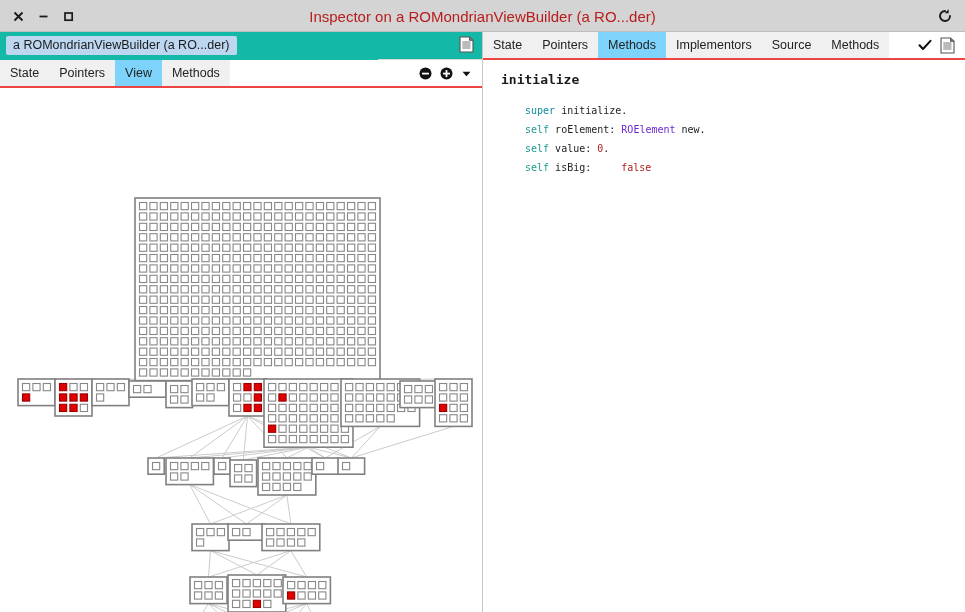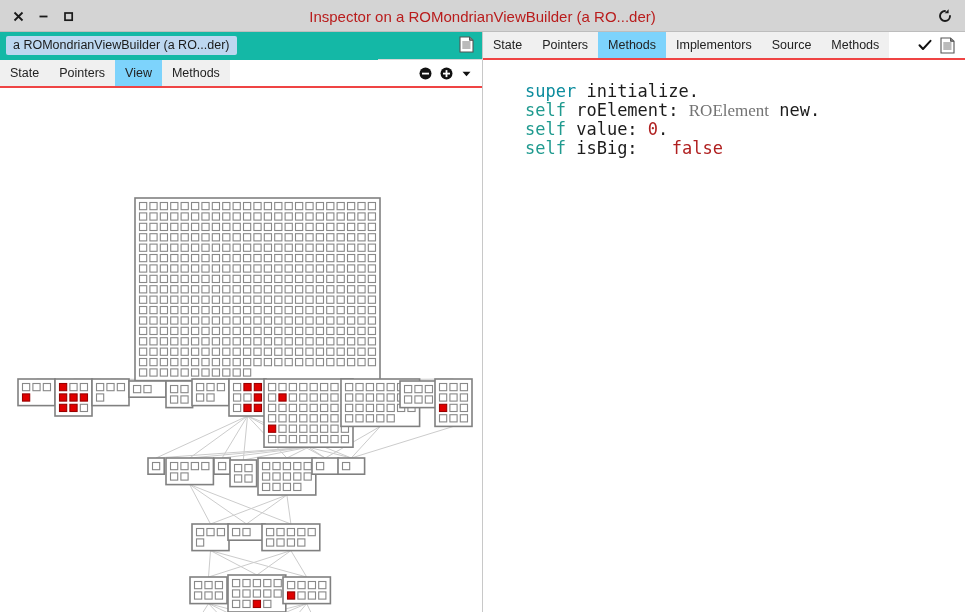--- a/index.html
+++ b/index.html
@@ -134,34 +134,34 @@
   
   .source-area {
     position: relative;
     height: 524px;
     background: #ffffff;
     padding: 10px 0 0 0;
     box-sizing: border-box;
   }
   .code {
     font-family: "DejaVu Sans Mono", monospace;
-    font-size: 17px;
+    font-size: 10px;
     line-height: 19px;
     white-space: pre;
     color: #1c1c1c;
   }
   .code-selector {
     font-weight: bold;
     padding-left: 18px;
     font-size: 13px;
   }
   .code-body { padding-left: 42px; padding-top: 12px; }
   .kw-super { color: #0d8d9e; }
   .kw-self  { color: #1f9a8f; margin-top: 12px; }
-  .cls      { color: #737373; font-family: Liberation Serif, serif; }
+  .cls      { color: #6d28d9; }
   .num      { color: #b02020; }
   .bool     { color: #b02020; margin-left: 24px; }
 </style>
 </head>
 <body>
 
 <div id="app">
 
   <div class="titlebar">
     <div class="win-buttons">
@@ -1017,18 +1017,19 @@
             <svg width="15" height="17" viewBox="0 0 15 17">
               <path d="M1 1 H10.5 L14 4.3 V16 H1 Z" fill="#ffffff" stroke="#555" stroke-width="1.1"></path>
               <path d="M10.5 1 V4.3 H14" fill="#7a7a7a" stroke="#555" stroke-width="1"></path>
               <path d="M3.3 6 H11.5 M3.3 8 H11.5 M3.3 10 H11.5 M3.3 12 H11.5" stroke="#777" stroke-width="1"></path>
             </svg>
           </span>
         </div>
       </div>
 
       <div class="source-area">
+        <div class="code code-selector">initialize</div>
         <div class="code code-body" id="code-body"><div><span class="kw-super">super</span><span> initialize.</span></div><div><span class="kw-self">self</span><span> roElement: </span><span class="cls">ROElement</span><span> new.</span></div><div><span class="kw-self">self</span><span> value: </span><span class="num">0</span><span>.</span></div><div><span class="kw-self">self</span><span> isBig: </span><span class="bool">false</span></div></div>
       </div>
     </div>
 
   </div>
 </div>
 
 </body></html>

